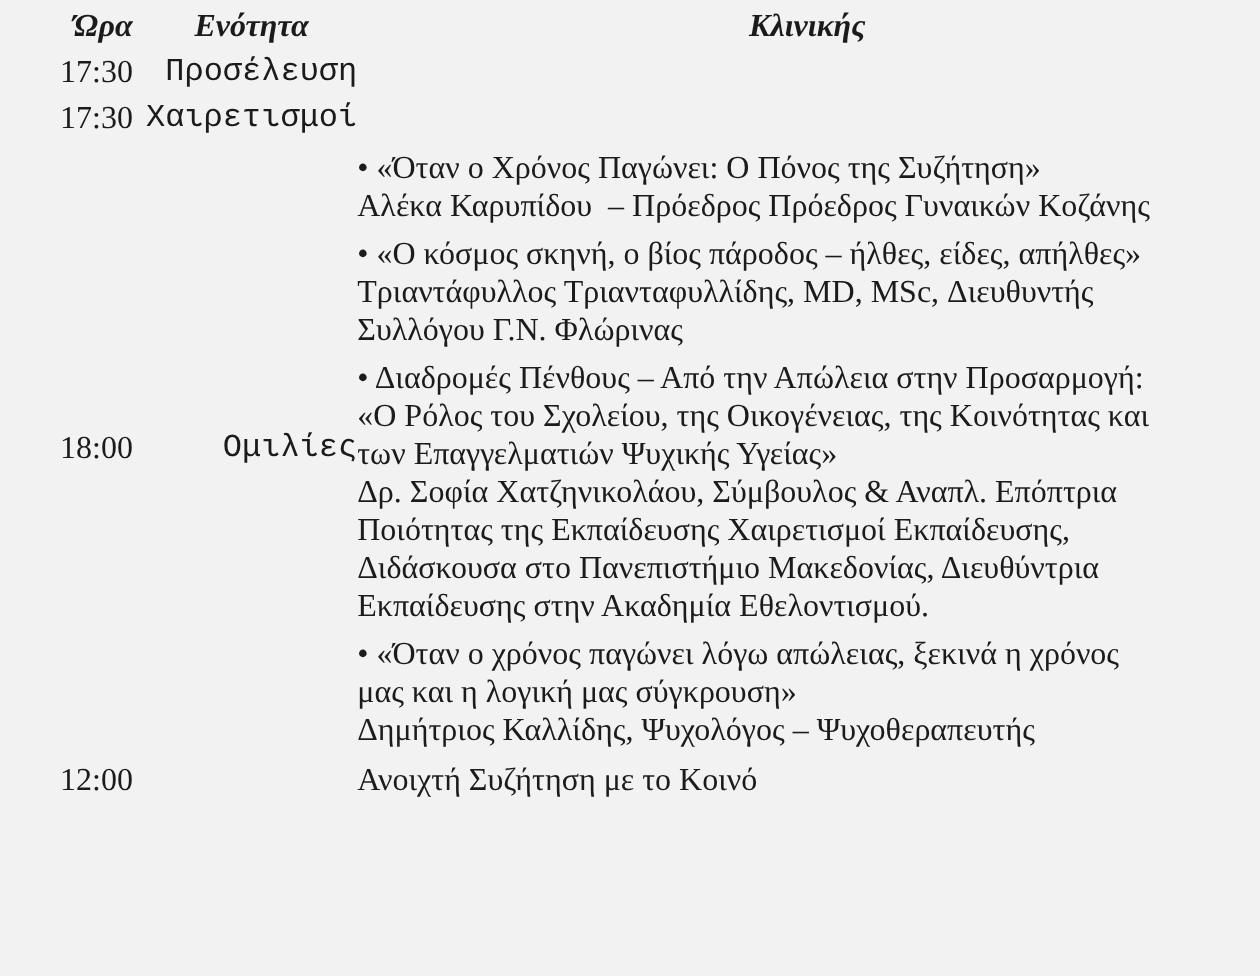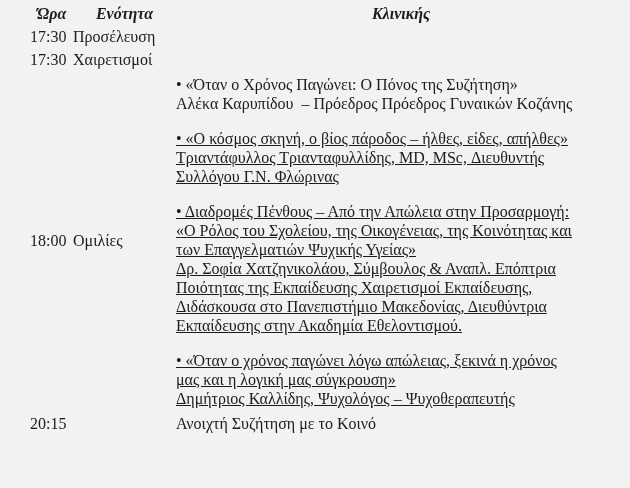--- a/index.html
+++ b/index.html
@@ -23,26 +23,26 @@
     vertical-align: top;
     padding: 0 0 4px 0;
     white-space: nowrap;
     font-style: italic;
   }
   td {
     vertical-align: middle;
     padding: 0 0 4px 0;
   }
   td.time { text-align: left; white-space: nowrap; }
-  td.section { text-align: left; }
+  td.section { text-align: right; font-family: Liberation Mono, monospace; }
   td.desc { padding-top: 2px; }
   tr.row-talks td.desc { padding-bottom: 4px; }
   tr.row-open td { padding-top: 2px; padding-bottom: 6px; }
   .line { white-space: pre; }
-  .group + .group { margin-top: 16px; text-decoration: underline; }
+  .group + .group { margin-top: 5px; }
 </style>
 </head>
 <body>
 
 <div class="page">
   <table class="agenda">
     <colgroup>
       <col class="c-time">
       <col class="c-section">
       <col class="c-desc">
@@ -92,21 +92,21 @@
           </div>
           <div class="group">
             <div class="line">• «Όταν ο χρόνος παγώνει λόγω απώλειας, ξεκινά η χρόνος</div>
             <div class="line">μας και η λογική μας σύγκρουση»</div>
             <div class="line">Δημήτριος Καλλίδης, Ψυχολόγος – Ψυχοθεραπευτής</div>
           </div>
         </td>
       </tr>
 
       <tr class="row-open">
-        <td class="time">20:15</td>
+        <td class="time">12:00</td>
         <td class="section"></td>
         <td class="desc">
           <div class="line">Ανοιχτή Συζήτηση με το Κοινό</div>
         </td>
       </tr>
 
 
     </tbody>
   </table>
 </div>

